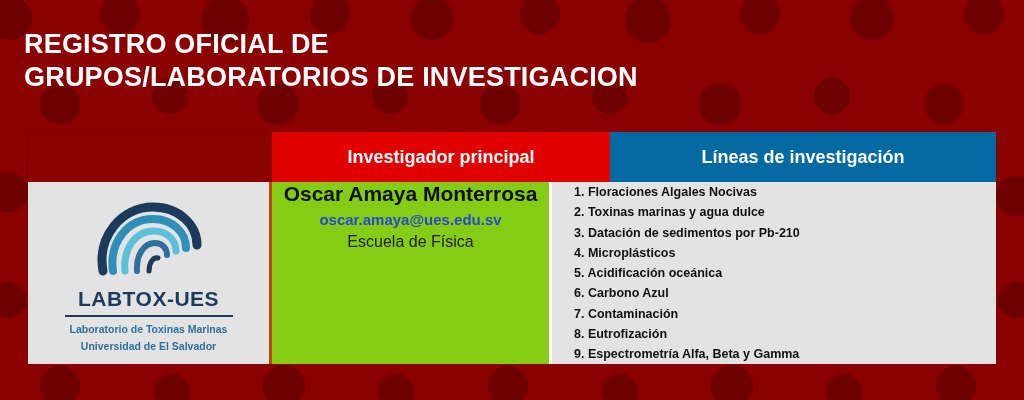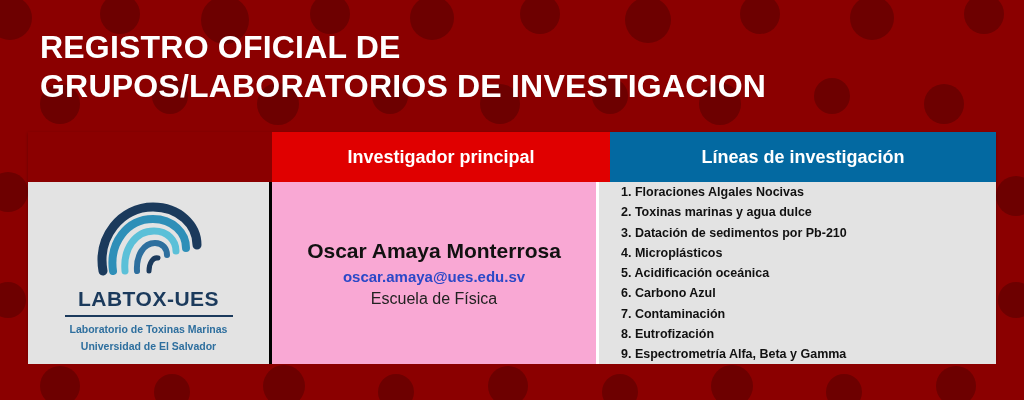--- a/index.html
+++ b/index.html
@@ -14,25 +14,25 @@
     position: relative;
   }
   #bg-dots {
     position: absolute;
     inset: 0;
     z-index: 0;
   }
   #header {
     position: absolute;
     top: 28px;
-    left: 40px;
+    left: 24px;
     z-index: 2;
     color: #ffffff;
     font-weight: bold;
-    font-size: 32px;
+    font-size: 27px;
     line-height: 1.22;
     letter-spacing: 0.2px;
     text-transform: uppercase;
   }
   #header div { white-space: nowrap; }
 
   #card {
     position: absolute;
     left: 28px;
     top: 132px;
@@ -72,29 +72,28 @@
     display: flex;
     flex: 1;
     background: #e3e3e3;
   }
   .cell-logo {
     width: 244px;
     background: #e3e3e3;
     display: flex;
     align-items: center;
     justify-content: center;
-    border-right: 3px solid #000000;
+    border-right: 3px solid #c2410c;
   }
   .cell-pi {
-    width: 327px;
-    background: #f9a8d4;
+    width: 280px;
+    background: #84cc16;
     display: flex;
     flex-direction: column;
     align-items: center;
-    justify-content: center;
     gap: 5px;
     border-right: 3px solid #ffffff;
   }
   .pi-name {
     font-size: 21px;
     font-weight: bold;
     color: #111111;
   }
   .pi-email {
     font-size: 15px;

